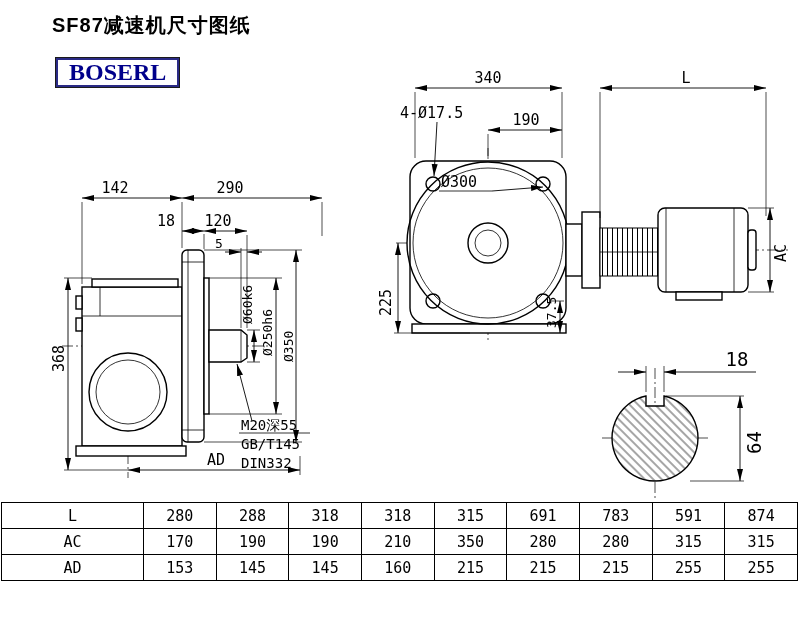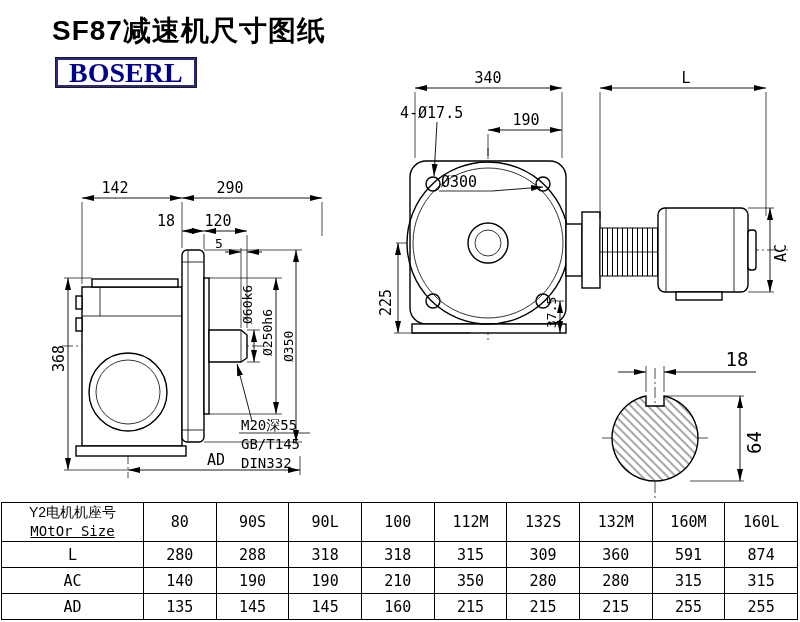--- a/index.html
+++ b/index.html
@@ -1,27 +1,27 @@
 <!DOCTYPE html>
 <html><head>
 <meta charset="utf-8">
 <style>
   html,body{margin:0;padding:0;}
   body{
     width:800px;height:622px;position:relative;overflow:hidden;background:#fff;
     font-family:"DejaVu Sans Mono","Liberation Mono",monospace;color:#000;
   }
   .title{
-    position:absolute;left:52px;top:12px;font-size:28px;font-weight:bold;
+    position:absolute;left:52px;top:12px;font-size:20px;font-weight:bold;
     font-family:"Liberation Sans","DejaVu Sans",sans-serif;letter-spacing:1px;white-space:nowrap;
   }
   .brand{
     position:absolute;left:56px;top:58px;padding:0 11px;line-height:25px;
     border:2px solid #2a2a85;outline:1px solid #1a1a1a;
-    font-family:"Liberation Serif","DejaVu Serif",serif;font-size:28px;font-weight:bold;color:#00008b;
+    font-family:"Liberation Serif","DejaVu Serif",serif;font-size:24px;font-weight:bold;color:#00008b;
   }
   svg.drawing{position:absolute;left:0;top:0;}
   svg .ol{fill:#fff;stroke:#000;stroke-width:1.4;}
   svg .oln{fill:none;stroke:#000;stroke-width:1.4;}
   svg .tl{fill:none;stroke:#000;stroke-width:0.8;}
   svg .ext{stroke:#000;stroke-width:0.7;fill:none;}
   svg .dim{stroke:#000;stroke-width:0.9;fill:none;}
   svg .cl{stroke:#000;stroke-width:0.7;fill:none;stroke-dasharray:11 3 2 3;}
   svg text{font-family:"DejaVu Sans Mono","Liberation Mono",monospace;fill:#000;}
   svg .t13{font-size:13px;} svg .t14{font-size:14px;} svg .t15{font-size:15px;} svg .t19{font-size:19px;}
@@ -276,62 +276,47 @@
     </g>
   </g>
 </svg>
 
 <table class="dim-table">
   <colgroup>
     <col style="width:142px">
     <col span="9">
   </colgroup>
   <tbody>
-    <tr class="hdr">
-      <td>
-        <span class="hdr-cn">Y2电机机座号</span>
-        <span class="hdr-en">MOtOr Size</span>
-      </td>
-      <td>80</td>
-      <td>90S</td>
-      <td>90L</td>
-      <td>100</td>
-      <td>112M</td>
-      <td>132S</td>
-      <td>132M</td>
-      <td>160M</td>
-      <td>160L</td>
-    </tr>
     <tr>
       <td>L</td>
       <td>280</td>
       <td>288</td>
       <td>318</td>
       <td>318</td>
       <td>315</td>
-      <td>309</td>
-      <td>360</td>
+      <td>691</td>
+      <td>783</td>
       <td>591</td>
       <td>874</td>
     </tr>
     <tr>
       <td>AC</td>
-      <td>140</td>
+      <td>170</td>
       <td>190</td>
       <td>190</td>
       <td>210</td>
       <td>350</td>
       <td>280</td>
       <td>280</td>
       <td>315</td>
       <td>315</td>
     </tr>
     <tr>
       <td>AD</td>
-      <td>135</td>
+      <td>153</td>
       <td>145</td>
       <td>145</td>
       <td>160</td>
       <td>215</td>
       <td>215</td>
       <td>215</td>
       <td>255</td>
       <td>255</td>
     </tr>
   </tbody>

